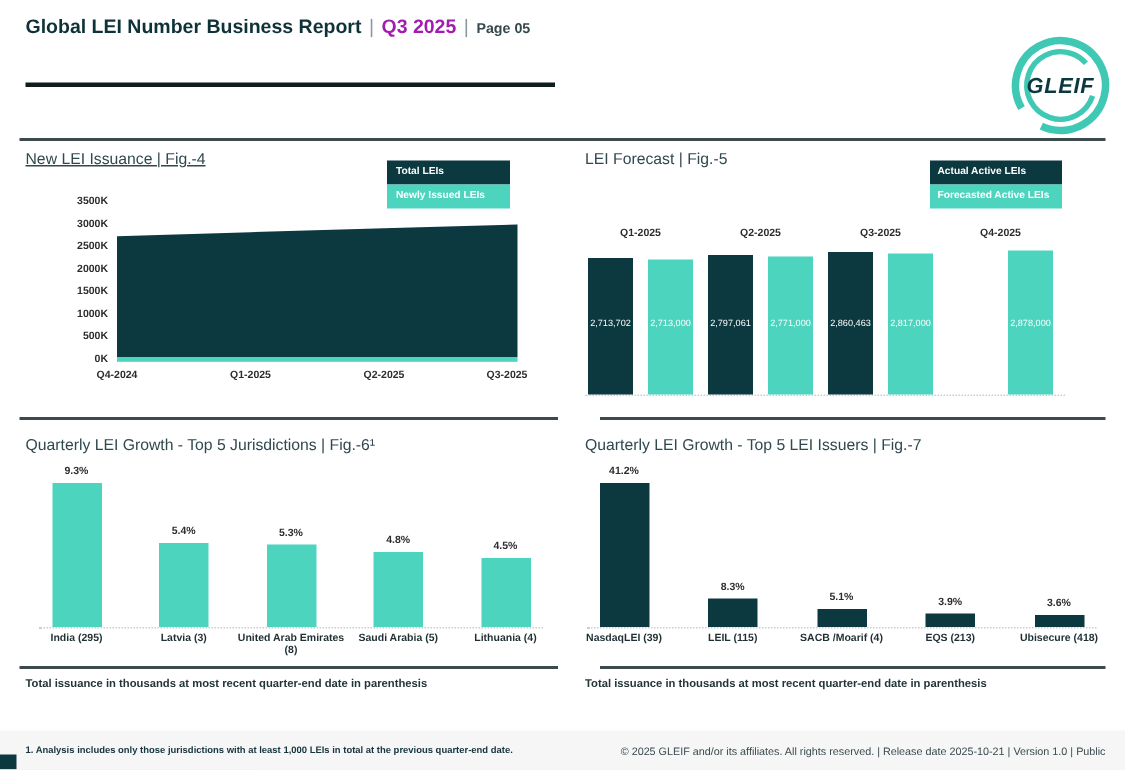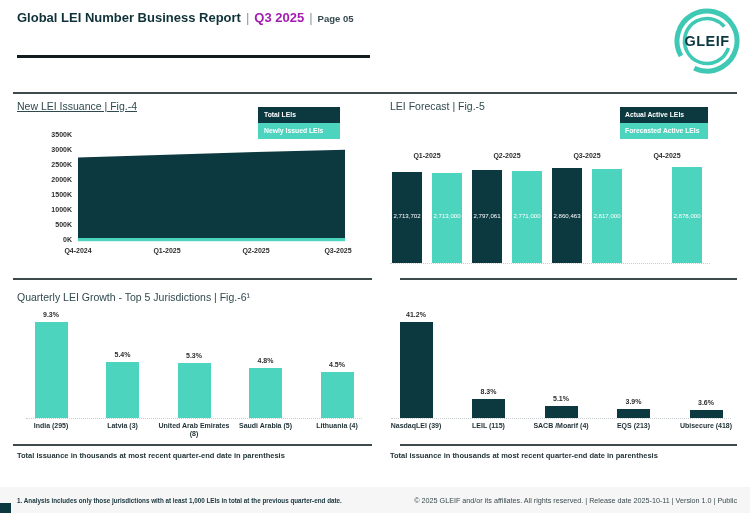--- a/index.html
+++ b/index.html
@@ -39,34 +39,35 @@
 </style>
 </head>
 <body>
 
 <div id="app">
 
   <div class="abs hdr">
     <span>Global LEI Number Business Report</span><span class="sep">|</span><span class="period">Q3 2025</span><span class="sep">|</span><span class="page">Page 05</span>
   </div>
 
-  <div class="abs" style="left:670px;top:8px;width:74px;height:66px;">
+  <div class="abs" style="left:670px;top:24px;width:74px;height:66px;font-style:italic;">
     <svg width="74" height="66" viewBox="0 0 74 66">
       <circle cx="37" cy="33" r="30" fill="none" stroke="#3fc9b5" stroke-width="5" stroke-dasharray="170 19" transform="rotate(150 37 33)"></circle>
       <circle cx="37" cy="33" r="22.5" fill="none" stroke="#3fc9b5" stroke-width="3.6" stroke-dasharray="118 24" transform="rotate(18 37 33)"></circle>
       <text x="37" y="38" text-anchor="middle" font-size="14.5" font-weight="bold" fill="#0c3840" font-family="Liberation Sans, sans-serif" letter-spacing="0.5">GLEIF</text>
     </svg>
   </div>
 
   <div class="abs rule-thick" style="left:17px;top:55px;width:353px;"></div>
   <div class="abs rule-med" style="left:13px;top:92px;width:724px;"></div>
 
   <div class="abs panel-title" style="left:17px;top:100px;text-decoration:underline;">New LEI Issuance | Fig.-4</div>
   <div class="abs panel-title" style="left:390px;top:100px;">LEI Forecast | Fig.-5</div>
   <div class="abs panel-title" style="left:17px;top:291px;">Quarterly LEI Growth - Top 5 Jurisdictions | Fig.-6¹</div>
+  <div class="abs panel-title" style="left:390px;top:291px;">Quarterly LEI Growth - Top 5 LEI Issuers | Fig.-7</div>
 
   <div class="abs legend" style="left:258px;top:107px;">
     <div class="li" style="background:#0c3840;">Total LEIs</div>
     <div class="li" style="background:#4cd4bf;">Newly Issued LEIs</div>
   </div>
 
   <div class="abs legend2" style="left:620px;top:107px;">
     <div class="li" style="background:#0c3840;">Actual Active LEIs</div>
     <div class="li" style="background:#4cd4bf;">Forecasted Active LEIs</div>
   </div>
@@ -150,16 +151,16 @@
   <div class="abs rule-med" style="left:13px;top:278px;width:359px;"></div>
   <div class="abs rule-med" style="left:400px;top:278px;width:337px;"></div>
 
   <div class="abs rule-med" style="left:13px;top:444px;width:359px;"></div>
   <div class="abs rule-med" style="left:400px;top:444px;width:337px;"></div>
   <div class="abs note" style="left:17px;top:451px;">Total issuance in thousands at most recent quarter-end date in parenthesis</div>
   <div class="abs note" style="left:390px;top:451px;">Total issuance in thousands at most recent quarter-end date in parenthesis</div>
 
   <div class="abs footband"></div>
   <div class="abs footnote" style="left:17px;top:497px;">1. Analysis includes only those jurisdictions with at least 1,000 LEIs in total at the previous quarter-end date.</div>
-  <div class="abs footer" style="left:337px;top:496px;width:400px;">© 2025 GLEIF and/or its affiliates. All rights reserved.  |  Release date 2025-10-11  |  Version 1.0  |  Public</div>
+  <div class="abs footer" style="left:337px;top:496px;width:400px;">© 2025 GLEIF and/or its affiliates. All rights reserved.  |  Release date 2025-10-21  |  Version 1.0  |  Public</div>
   <div class="abs cornersq" style="background:#0c3840;"></div>
 
 </div>
 
 </body></html>

